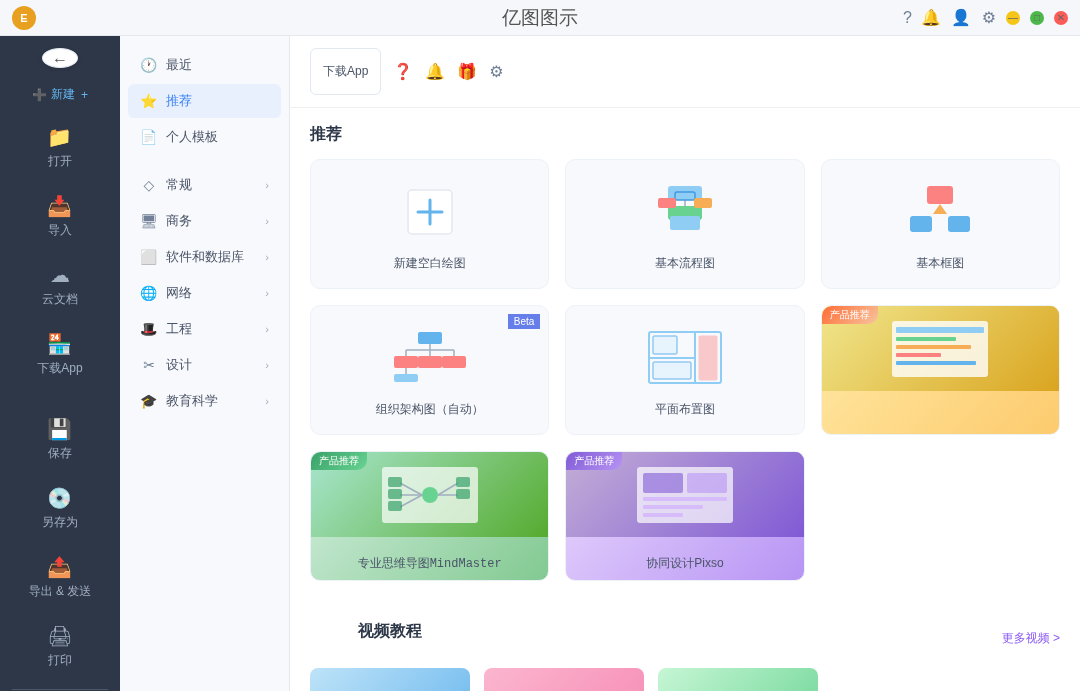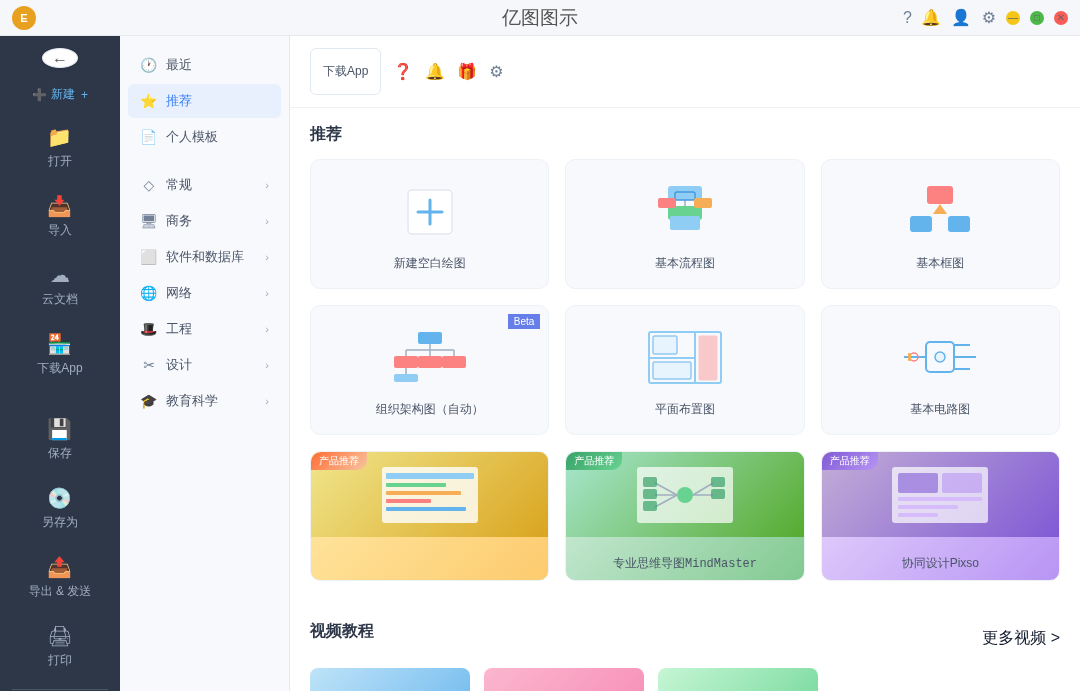--- a/index.html
+++ b/index.html
@@ -222,22 +222,22 @@
       left: 0;
       background: linear-gradient(135deg, #805ad5, #b794f4);
       color: white;
       font-size: 10px;
       padding: 2px 8px;
       border-radius: 10px 0 10px 0;
     }
 
     
     .video-section { padding: 0 20px 16px; }
-    .video-header { display: flex; align-items: center; justify-content: space-between; margin-bottom: 12px; }
-    .more-link { font-size: 16px; color: #0f172a; cursor: pointer; }
+    .video-header { display: flex; align-items: center; justify-content: space-between; margin-bottom: 12px; margin-left: 48px; }
+    .more-link { font-size: 12px; color: #8b5cf6; cursor: pointer; }
 
     
     .sl-icon { font-size: 20px; }
   </style>
 </head>
 <body>
 
 <div class="titlebar">
   <div class="titlebar-left">
     <div class="titlebar-avatar">E</div>
@@ -451,36 +451,20 @@
               <line x1="4" y1="28" x2="50" y2="28" stroke="#90cdf4" stroke-width="2"></line>
               <line x1="50" y1="2" x2="50" y2="53" stroke="#90cdf4" stroke-width="2"></line>
               <rect x="8" y="6" width="24" height="18" rx="1" fill="#e8f4fd" stroke="#63b3ed" stroke-width="1"></rect>
               <rect x="8" y="32" width="38" height="17" rx="1" fill="#e8f4fd" stroke="#63b3ed" stroke-width="1"></rect>
               <rect x="54" y="6" width="18" height="44" rx="1" fill="#fc8181" opacity="0.4" stroke="#fc8181" stroke-width="1"></rect>
             </svg>
           </div>
           <div class="template-card-label">平面布置图</div>
         </div>
 
-        <div class="template-card">
-          <div class="template-card-icon">
-            <svg width="80" height="55" viewBox="0 0 80 55">
-
-              <rect x="26" y="12" width="28" height="30" rx="4" fill="none" stroke="#63b3ed" stroke-width="2"></rect>
-              <line x1="4" y1="27" x2="26" y2="27" stroke="#63b3ed" stroke-width="2"></line>
-              <line x1="54" y1="15" x2="70" y2="15" stroke="#63b3ed" stroke-width="2"></line>
-              <line x1="54" y1="27" x2="76" y2="27" stroke="#63b3ed" stroke-width="2"></line>
-              <line x1="54" y1="39" x2="70" y2="39" stroke="#63b3ed" stroke-width="2"></line>
-              <circle cx="14" cy="27" r="4" fill="none" stroke="#fc8181" stroke-width="1.5"></circle>
-              <rect x="8" y="23" width="3" height="8" rx="1" fill="#f6ad55"></rect>
-              <circle cx="40" cy="27" r="5" fill="#e8f4fd" stroke="#63b3ed" stroke-width="1.5"></circle>
-            </svg>
-          </div>
-          <div class="template-card-label">基本电路图</div>
-        </div>
 
         <div class="template-card" style="background: linear-gradient(135deg, #ffeaa7, #fdcb6e); padding:0; overflow:hidden;">
           <div class="product-badge">产品推荐</div>
           <div style="width:100%; height:85px; background: linear-gradient(135deg, #f0e68c, #daa520); display:flex; align-items:center; justify-content:center;">
             <svg width="100" height="60" viewBox="0 0 100 60">
               <rect x="2" y="2" width="96" height="56" rx="3" fill="white" opacity="0.8"></rect>
               <rect x="6" y="8" width="88" height="6" rx="1" fill="#90cdf4"></rect>
               <rect x="6" y="18" width="60" height="4" rx="1" fill="#68d391"></rect>
               <rect x="6" y="26" width="75" height="4" rx="1" fill="#f6ad55"></rect>
               <rect x="6" y="34" width="45" height="4" rx="1" fill="#fc8181"></rect>

